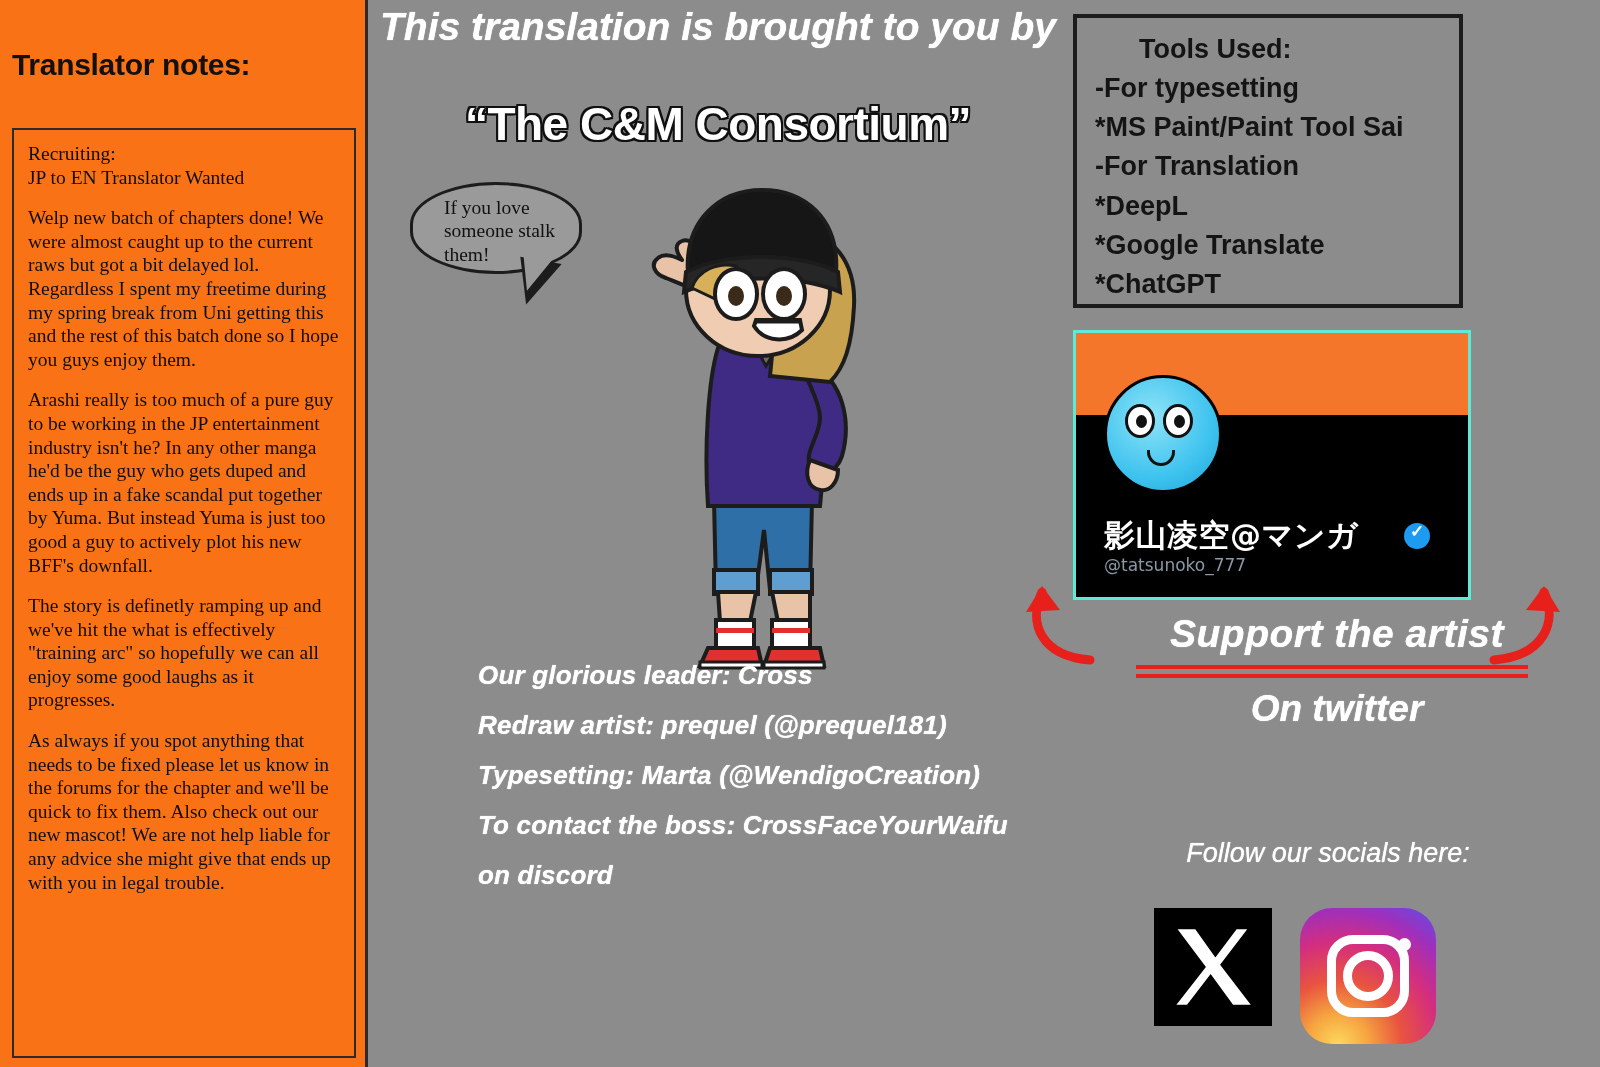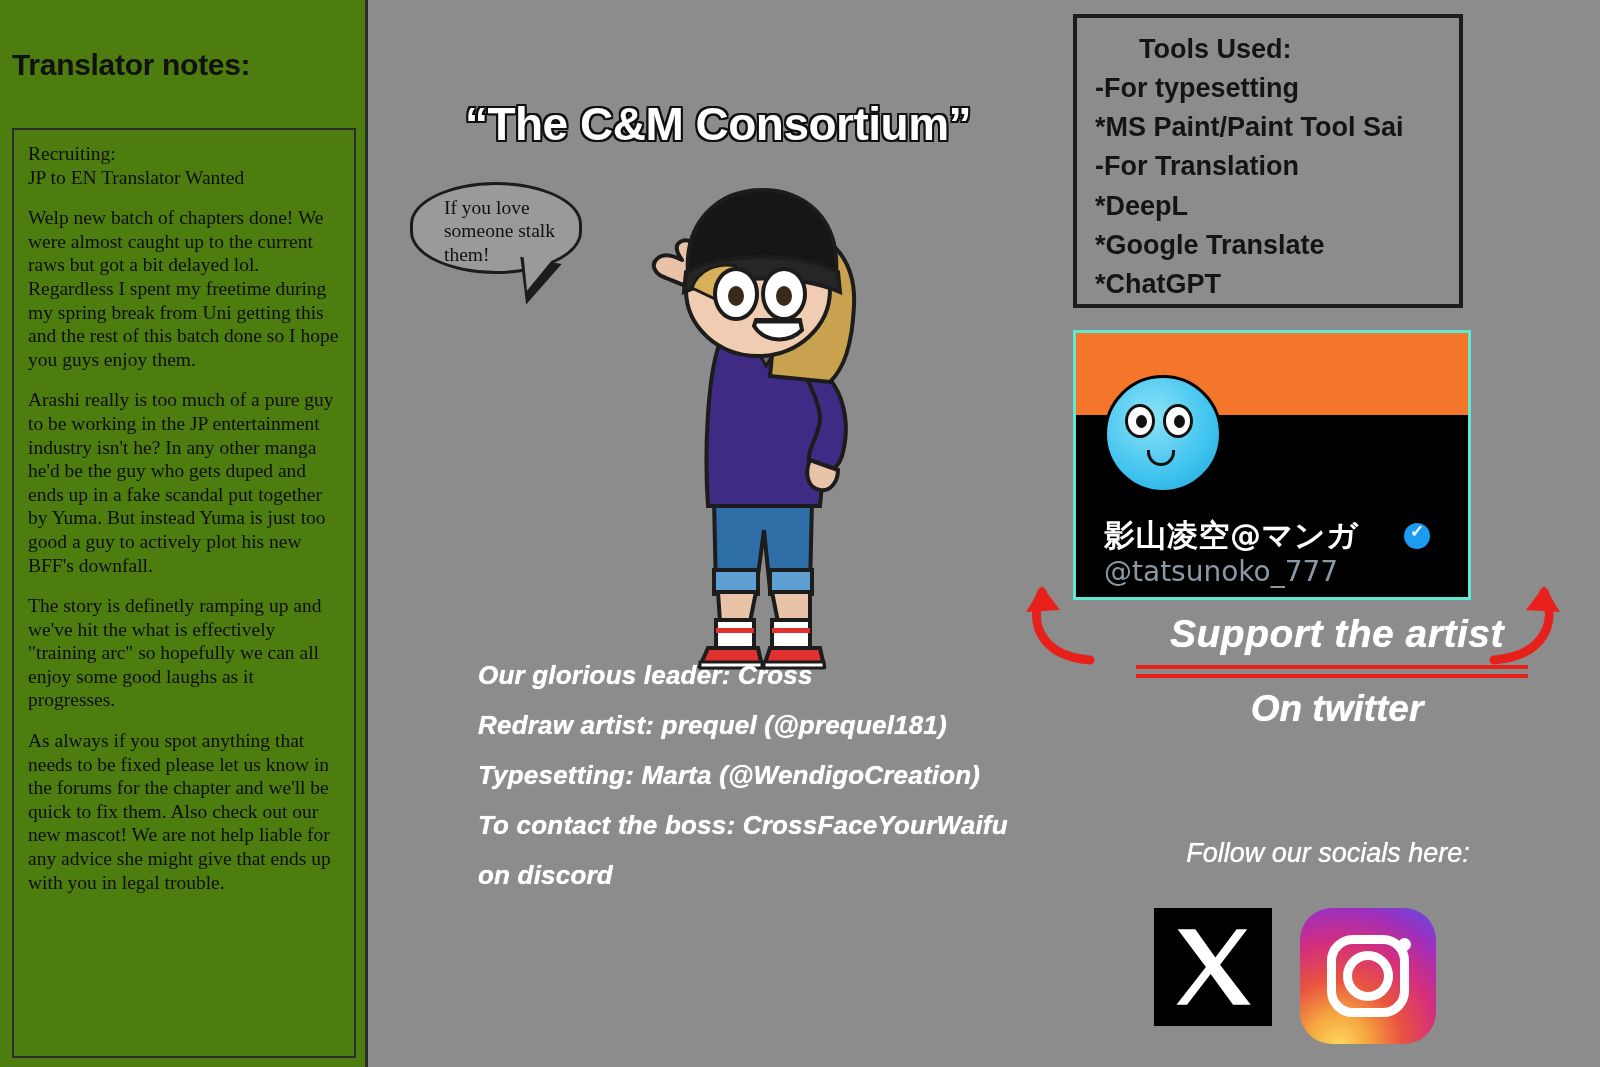--- a/index.html
+++ b/index.html
@@ -20,21 +20,21 @@
     height: 1067px;
   }
 
   
   .left-col {
     position: absolute;
     left: 0;
     top: 0;
     width: 368px;
     height: 1067px;
-    background: #4d7c0f;
+    background: #f97316;
     border-right: 3px solid #2b2b2b;
     box-sizing: border-box;
   }
   .tn-title {
     position: absolute;
     left: 12px;
     top: 48px;
     font-size: 30px;
     font-weight: bold;
     color: #111;
@@ -287,21 +287,21 @@
     left: 6px;
     top: -2px;
     color: #fff;
     font-size: 17px;
     font-weight: bold;
   }
   .tw-handle {
     position: absolute;
     left: 28px;
     top: 222px;
-    font-size: 28px;
+    font-size: 17px;
     color: #8b98a5;
     font-family: "DejaVu Sans", sans-serif;
   }
 
   .support-text {
     position: absolute;
     left: 9px;
     top: 612px;
     width: 520px;
     text-align: center;
@@ -413,20 +413,21 @@
       <p style="white-space:pre-line;">Recruiting:
 JP to EN Translator Wanted</p>
       <p>Welp new batch of chapters done! We were almost caught up to the current raws but got a bit delayed lol. Regardless I spent my freetime during my spring break from Uni getting this and the rest of this batch done so I hope you guys enjoy them.</p>
       <p>Arashi really is too much of a pure guy to be working in the JP entertainment industry isn't he? In any other manga he'd be the guy who gets duped and ends up in a fake scandal put together by Yuma. But instead Yuma is just too good a guy to actively plot his new BFF's downfall.</p>
       <p>The story is definetly ramping up and we've hit the what is effectively "training arc" so hopefully we can all enjoy some good laughs as it progresses.</p>
       <p class="tight">As always if you spot anything that needs to be fixed please let us know in the forums  for the chapter and we'll be quick to fix them. Also check out our new mascot! We are not help liable for any advice she might give that ends up with you in legal trouble.</p>
     </div>
   </div>
 
   <div class="center-col">
+    <div class="hero-line1">This translation is brought to you by</div>
     <div class="hero-line2">“The C&amp;M Consortium”</div>
 
     <div class="bubble"></div>
     <div class="bubble-tail"></div>
     <div class="bubble-tail-in"></div>
     <div class="bubble-text">If you love someone stalk them!</div>
 
     <svg class="character" viewBox="0 0 400 500">
 
       <path d="M168 130 C140 122 118 112 108 108 C96 104 92 94 100 88 C106 83 116 86 124 90

